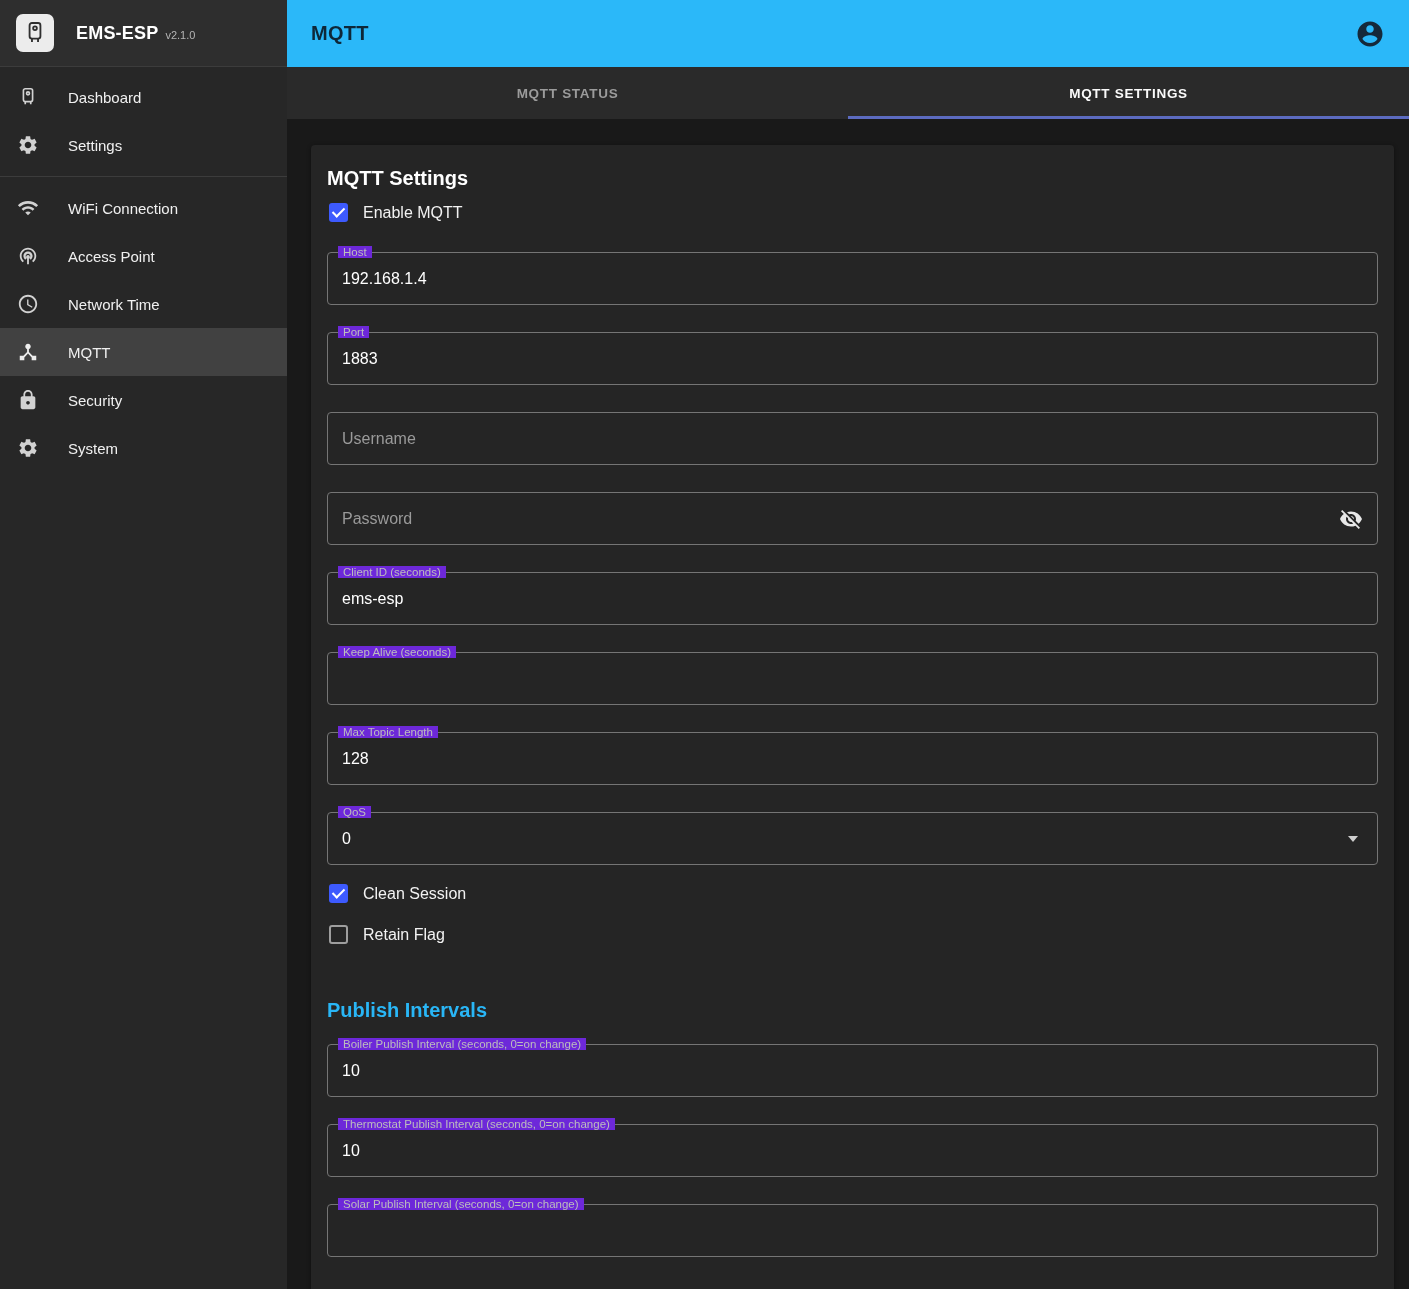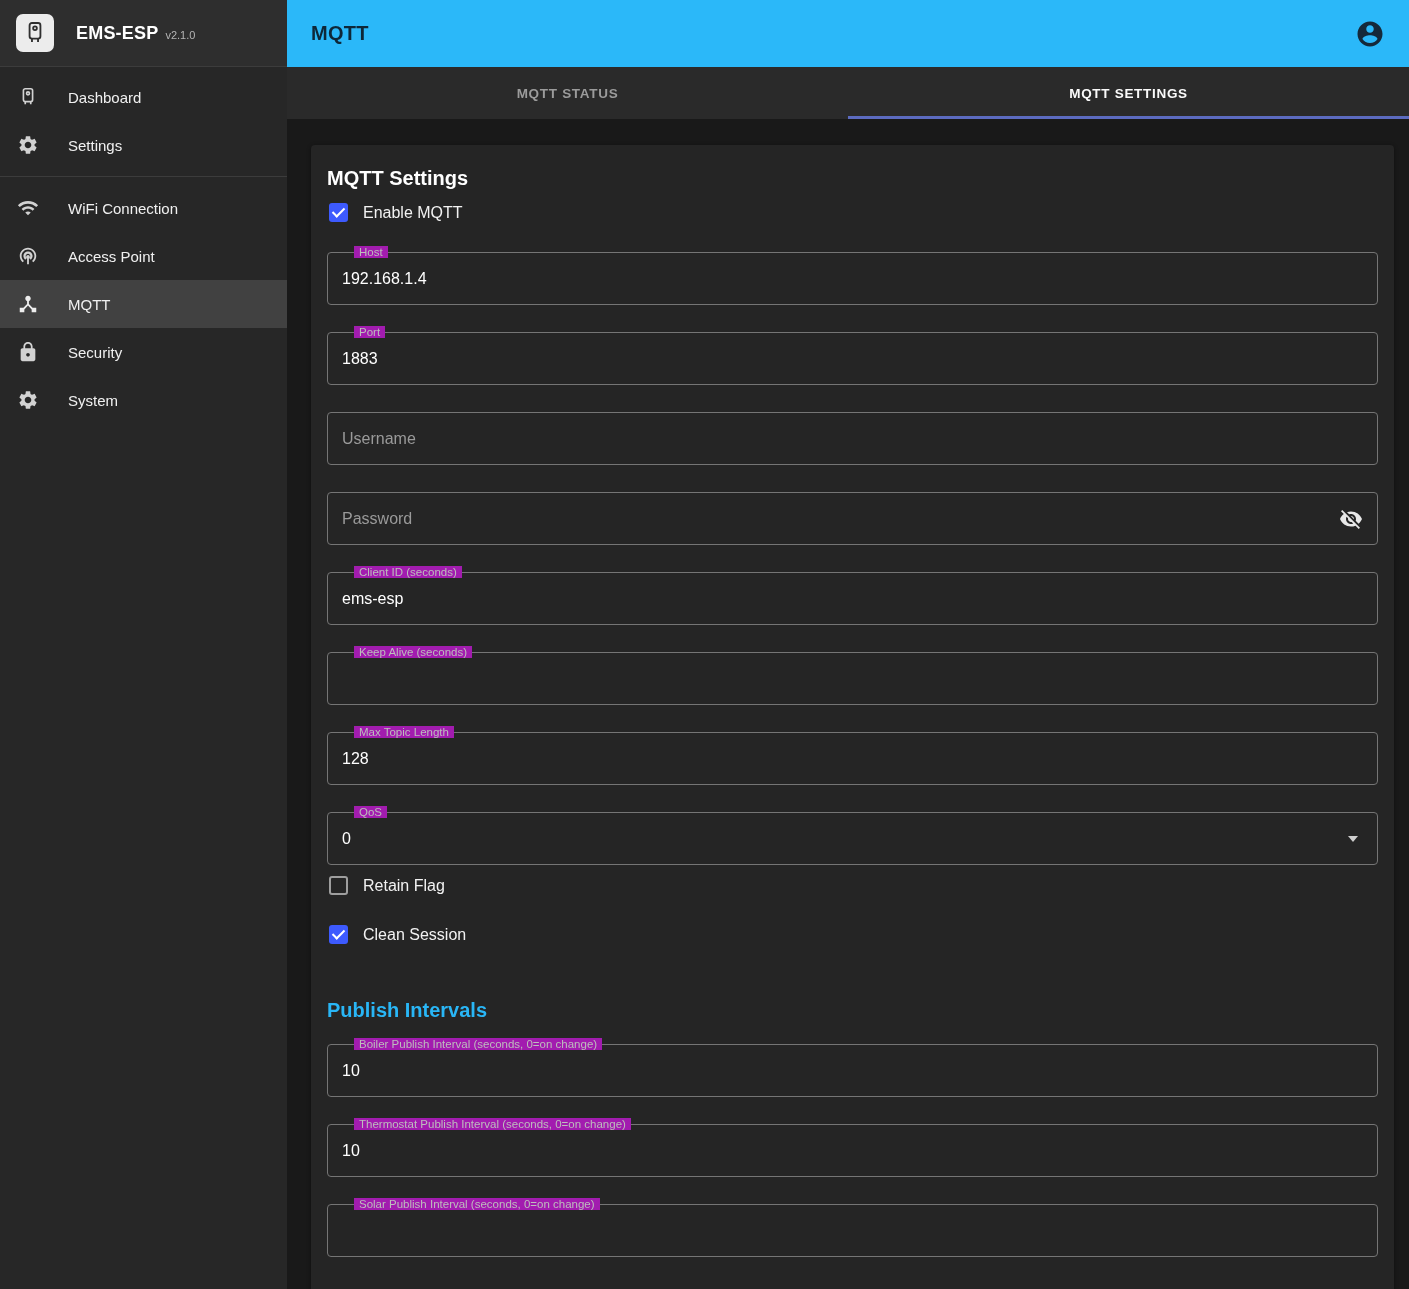--- a/index.html
+++ b/index.html
@@ -44,22 +44,22 @@
   .check-row { display:flex; align-items:center; padding:11px 2px; cursor:pointer; }
   .checkbox { width:19px; height:19px; border-radius:3px; position:relative; flex-shrink:0; margin-right:15px; }
   .checkbox.checked { background:#3d5afe; }
   .checkbox.checked::after { content:''; position:absolute; left:6px; top:2px; width:5px; height:10px;
                              border:solid #fff; border-width:0 2px 2px 0; transform:rotate(45deg); }
   .checkbox.unchecked { border:2px solid #9e9e9e; }
   .check-label { color:#f2f2f2; font-size:16px; }
 
   .field { position:relative; height:53px; border:1px solid #757575; border-radius:4px;
            display:flex; align-items:center; padding:0 14px; margin-top:27px; }
-  .field-label { position:absolute; top:-7px; left:10px; background:#a21caf; padding:0 5px;
-                 font-size:11.5px; color:#bdbdbd; white-space:nowrap;margin-left:16px; }
+  .field-label { position:absolute; top:-7px; left:10px; background:#6d28d9; padding:0 5px;
+                 font-size:11.5px; color:#bdbdbd; white-space:nowrap; }
   .field input { flex:1; background:transparent; border:0; outline:0; color:#ffffff;
                  font-size:16px; font-family:inherit; min-width:0; }
   .field input::placeholder { color:#9a9a9a; opacity:1; }
   .select-value { flex:1; color:#ffffff; font-size:16px; }
   .select-arrow { width:0; height:0; border-left:5px solid transparent; border-right:5px solid transparent;
                   border-top:6px solid #cfcfcf; margin-right:5px; }
   .eye-btn { cursor:pointer; display:flex; align-items:center; }
   .eye-btn svg { width:24px; height:24px; fill:#e8e8e8; }
 
   .section-title { color:#29b6f6; font-size:20px; font-weight:bold; margin-top:44px; }
@@ -114,20 +114,28 @@
         <span class="nav-label">WiFi Connection</span>
       </div>
       <div class="nav-item">
         <span class="nav-icon">
           <svg viewBox="0 0 24 24" fill="#d2d2d2">
               <path d="M12 11c-1.1 0-2 .9-2 2 0 .74.4 1.38 1 1.72V21h2v-6.28c.6-.35 1-.98 1-1.72 0-1.1-.9-2-2-2zM12 3C7.03 3 3 7.03 3 12c0 2.76 1.24 5.26 3.2 6.92l1.42-1.42C6.01 16.18 5 14.21 5 12c0-3.87 3.13-7 7-7s7 3.13 7 7c0 2.21-1.01 4.18-2.62 5.5l1.42 1.42C19.76 17.26 21 14.76 21 12c0-4.97-4.03-9-9-9zm0 4c-2.76 0-5 2.24-5 5 0 1.64.81 3.09 2.02 4l1.49-1.49C9.91 13.92 9.5 13.01 9.5 12c0-1.38 1.12-2.5 2.5-2.5s2.5 1.12 2.5 2.5c0 1.01-.41 1.92-1.01 2.51l1.49 1.49c1.21-.91 2.02-2.36 2.02-4 0-2.76-2.24-5-5-5z"></path>
             </svg>
         </span>
         <span class="nav-label">Access Point</span>
       </div>
+      <div class="nav-item">
+        <span class="nav-icon">
+          <svg viewBox="0 0 24 24" fill="#d2d2d2">
+              <path d="M11.99 2C6.47 2 2 6.48 2 12s4.47 10 9.99 10C17.52 22 22 17.52 22 12S17.52 2 11.99 2zm.01 18c-4.42 0-8-3.58-8-8s3.58-8 8-8 8 3.58 8 8-3.58 8-8 8zm.5-13H11v6l5.25 3.15.75-1.23-4.5-2.67z"></path>
+            </svg>
+        </span>
+        <span class="nav-label">Network Time</span>
+      </div>
       <div class="nav-item selected">
         <span class="nav-icon">
           <svg viewBox="0 0 24 24" fill="#ededed">
               <path d="M17 16l-4-4V8.82C14.16 8.4 15 7.3 15 6c0-1.66-1.34-3-3-3S9 4.34 9 6c0 1.3.84 2.4 2 2.82V12l-4 4H3v5h5v-3.05l4-4.2 4 4.2V21h5v-5h-4z"></path>
             </svg>
         </span>
         <span class="nav-label">MQTT</span>
       </div>
       <div class="nav-item">
         <span class="nav-icon">
@@ -213,30 +221,30 @@
           <input type="text" value="128" style="">
         </div>
 
 
         <div class="field">
           <span class="field-label">QoS</span>
           <span class="select-value">0</span>
           <span class="select-arrow"></span>
         </div>
 
+        <div class="check-row" style="margin-top:8px">
+          <span class="checkbox checked"></span>
+          <span class="check-label">Clean Session</span>
+        </div>
+
         <div class="check-row">
           <span class="checkbox unchecked"></span>
           <span class="check-label">Retain Flag</span>
         </div>
 
-        <div class="check-row" style="margin-top:8px">
-          <span class="checkbox checked"></span>
-          <span class="check-label">Clean Session</span>
-        </div>
-
         <div class="section-title">Publish Intervals</div>
 
         <div class="field tight">
           <span class="field-label">Boiler Publish Interval (seconds, 0=on change)</span>
           <input type="text" value="10" style="">
         </div>
 
         <div class="field">
           <span class="field-label">Thermostat Publish Interval (seconds, 0=on change)</span>
           <input type="text" value="10" style="">

